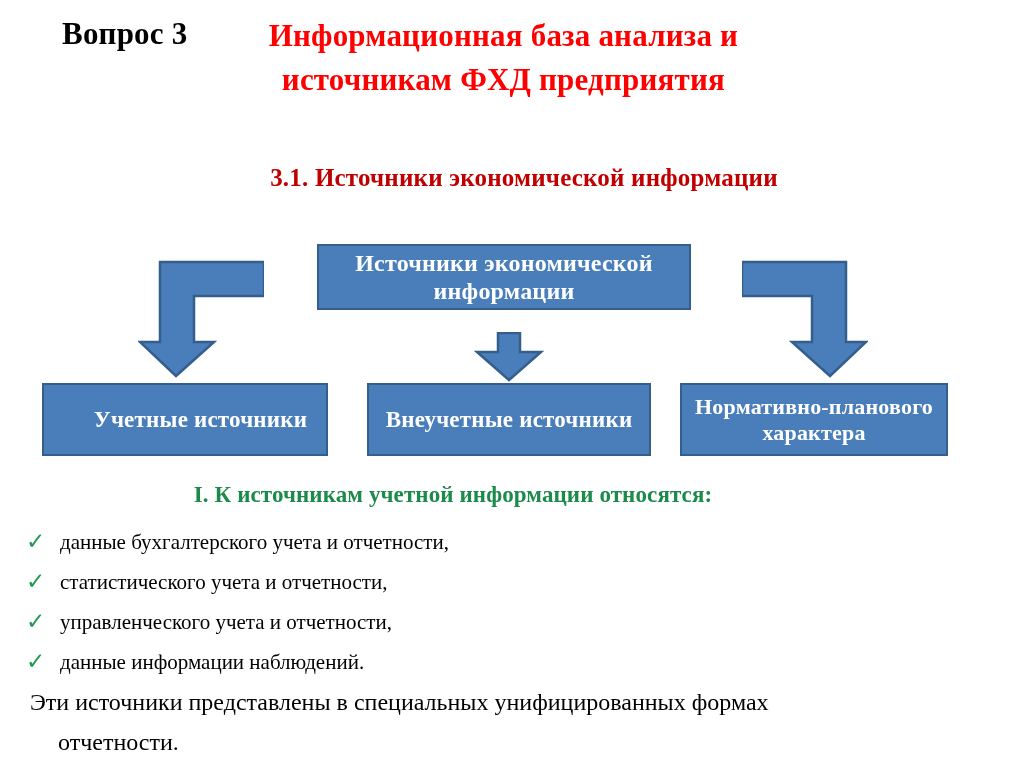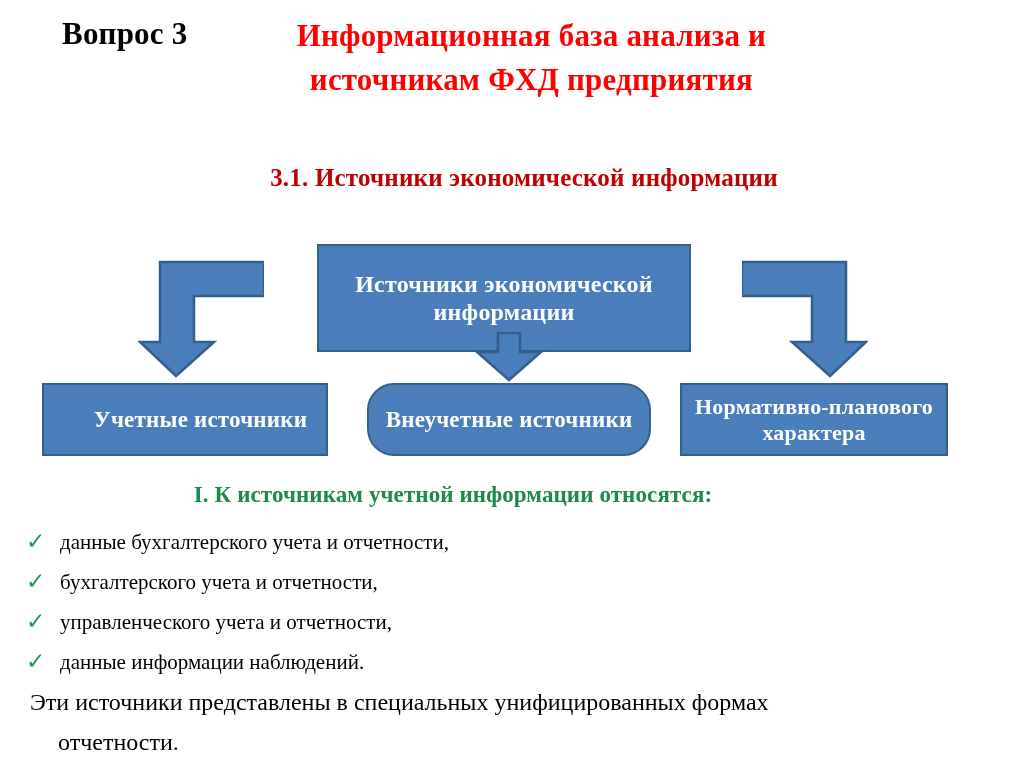--- a/index.html
+++ b/index.html
@@ -26,21 +26,20 @@
 
   
   .title-row {
     position: absolute;
     left: 0;
     top: 14px;
     width: 1024px;
     display: flex;
     align-items: flex-start;
     justify-content: flex-start;
-    gap: 28px;
   }
   .title-label {
     font-family: "Liberation Serif", "DejaVu Serif", serif;
     font-weight: bold;
     font-size: 31px;
     line-height: 40px;
     color: #000000;
     white-space: nowrap;
     padding-left: 62px;
     padding-right: 16px;
@@ -93,39 +92,38 @@
     align-items: center;
     justify-content: center;
     text-align: center;
     line-height: 1.18;
     letter-spacing: 0.2px;
   }
   .node-root {
     left: 317px;
     top: 244px;
     width: 374px;
-    height: 108px;
+    height: 66px;
     font-size: 24px;
     padding: 0 10px;
   }
   .node-a {
     left: 42px;
     top: 383px;
     width: 286px;
     height: 73px;
     font-size: 23px;
     padding-left: 31px;
   }
   .node-b {
     left: 367px;
     top: 383px;
     width: 284px;
     height: 73px;
     font-size: 23px;
-    border-radius: 27px;
   }
   .node-c {
     left: 680px;
     top: 383px;
     width: 268px;
     height: 73px;
     font-size: 22px;
   }
   .node-label { display: block; }
 
@@ -252,21 +250,21 @@
 
   <div class="section-heading">I. К источникам учетной информации относятся:</div>
 
   <ul class="bullets">
     <li class="bullet">
       <span class="bullet-mark">✓</span>
       <span class="bullet-text">данные бухгалтерского учета и отчетности,</span>
     </li>
     <li class="bullet">
       <span class="bullet-mark">✓</span>
-      <span class="bullet-text">бухгалтерского учета и отчетности,</span>
+      <span class="bullet-text">статистического учета и отчетности,</span>
     </li>
     <li class="bullet">
       <span class="bullet-mark">✓</span>
       <span class="bullet-text">управленческого учета и отчетности,</span>
     </li>
     <li class="bullet">
       <span class="bullet-mark">✓</span>
       <span class="bullet-text">данные информации наблюдений.</span>
     </li>
   </ul>

